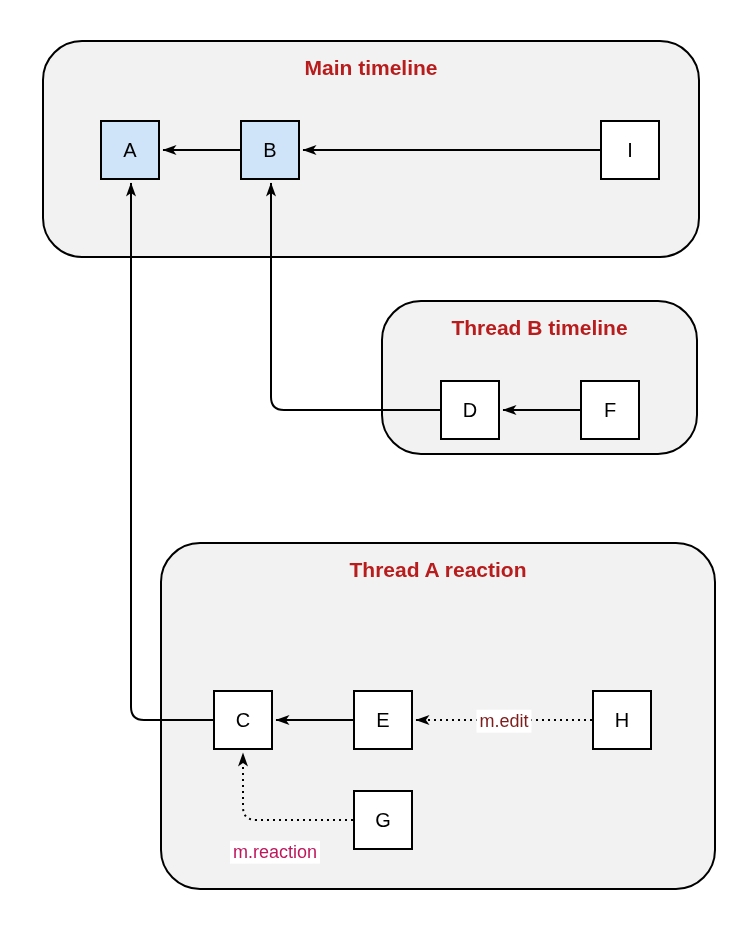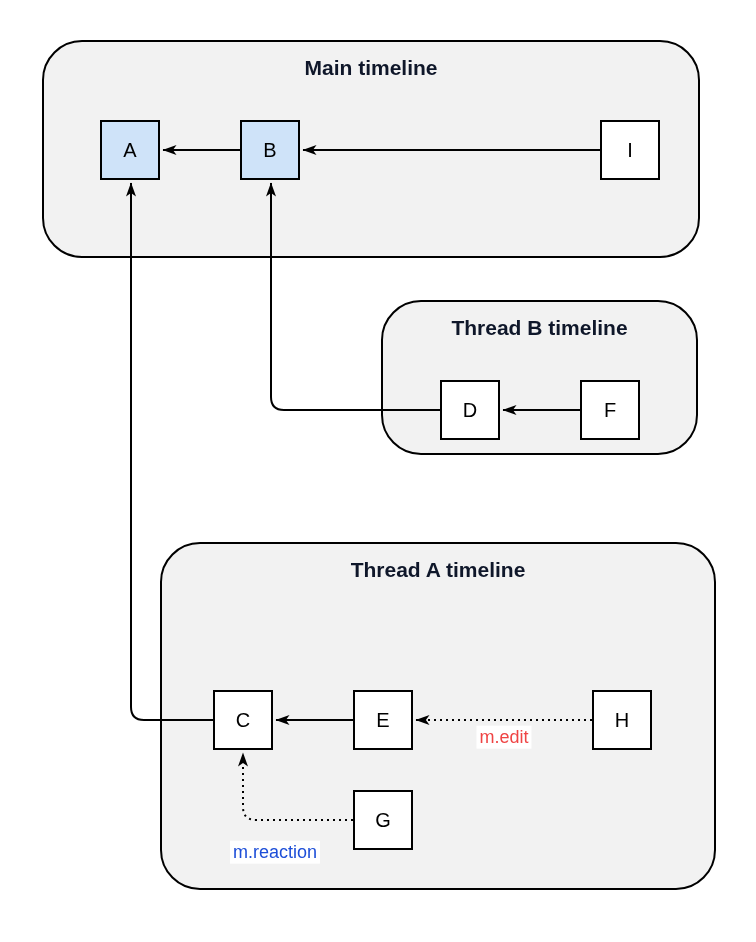--- a/index.html
+++ b/index.html
@@ -20,21 +20,21 @@
     box-sizing: border-box;
     background: #f2f2f2;
     border: 2px solid #000000;
     border-radius: 40px;
     z-index: 1;
   }
   .container-title {
     text-align: center;
     font-weight: bold;
     font-size: 21px;
-    color: #0f172a;
+    color: #b91c1c;
     margin-top: 14px;
     user-select: none;
   }
   #edge-layer {
     position: absolute;
     left: 0; top: 0;
     width: 756px;
     height: 942px;
     z-index: 2;
   }
@@ -85,21 +85,21 @@
       </g>
   </svg>
   <div id="containers-layer">
       <div class="container-box" style="left: 42px; top: 40px; width: 658px; height: 218px; background: rgb(242, 242, 242); border-color: rgb(0, 0, 0);">
         <div class="container-title">Main timeline</div>
       </div>
       <div class="container-box" style="left: 381px; top: 300px; width: 317px; height: 155px; background: rgb(242, 242, 242); border-color: rgb(0, 0, 0);">
         <div class="container-title">Thread B timeline</div>
       </div>
       <div class="container-box" style="left: 160px; top: 542px; width: 556px; height: 348px; background: rgb(242, 242, 242); border-color: rgb(0, 0, 0);">
-        <div class="container-title">Thread A timeline</div>
+        <div class="container-title">Thread A reaction</div>
       </div>
     </div>
   <div id="nodes-layer">
       <div class="node" style="left: 100px; top: 120px; width: 60px; height: 60px; background: rgb(207, 227, 249); border-color: rgb(0, 0, 0); color: rgb(0, 0, 0);">
         <span>A</span>
       </div>
       <div class="node" style="left: 240px; top: 120px; width: 60px; height: 60px; background: rgb(207, 227, 249); border-color: rgb(0, 0, 0); color: rgb(0, 0, 0);">
         <span>B</span>
       </div>
       <div class="node" style="left: 600px; top: 120px; width: 60px; height: 60px; background: rgb(255, 255, 255); border-color: rgb(0, 0, 0); color: rgb(0, 0, 0);">
@@ -118,16 +118,16 @@
         <span>E</span>
       </div>
       <div class="node" style="left: 592px; top: 690px; width: 60px; height: 60px; background: rgb(255, 255, 255); border-color: rgb(0, 0, 0); color: rgb(0, 0, 0);">
         <span>H</span>
       </div>
       <div class="node" style="left: 353px; top: 790px; width: 60px; height: 60px; background: rgb(255, 255, 255); border-color: rgb(0, 0, 0); color: rgb(0, 0, 0);">
         <span>G</span>
       </div>
     </div>
   <div id="edge-labels-layer">
-      <div class="edge-label" style="left: 504px; top: 721px; background: rgb(255, 255, 255); color: #ef4444; margin-top: 16px;">m.edit</div>
-      <div class="edge-label" style="left: 275px; top: 852px; background: rgb(255, 255, 255); color: #1d4ed8;">m.reaction</div>
+      <div class="edge-label" style="left: 504px; top: 721px; background: rgb(255, 255, 255); color: #7f1d1d;">m.edit</div>
+      <div class="edge-label" style="left: 275px; top: 852px; background: rgb(255, 255, 255); color: #be185d;">m.reaction</div>
     </div>
 </div>
 
 </body></html>

